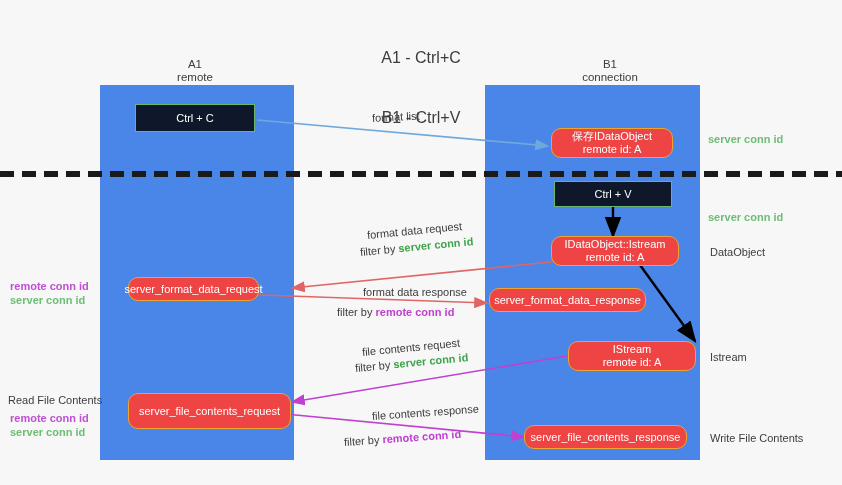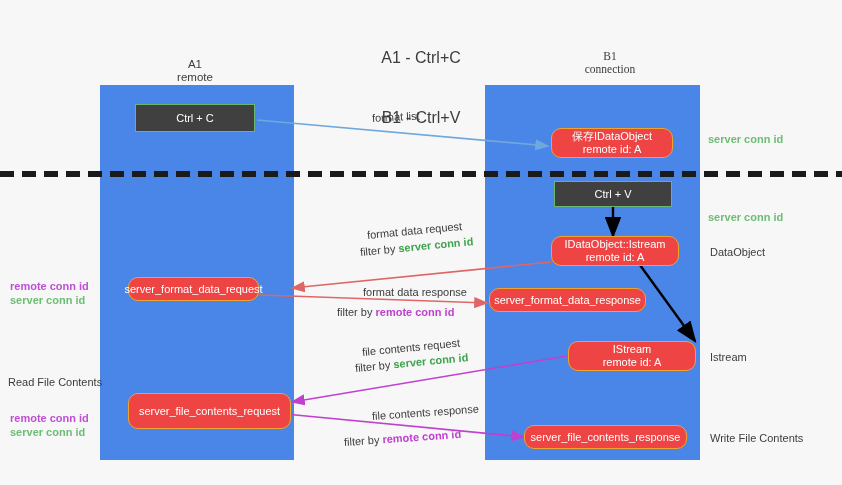--- a/index.html
+++ b/index.html
@@ -43,21 +43,21 @@
     display:flex;
     flex-direction:column;
     align-items:center;
     justify-content:center;
     color:#ffffff;
     font-size:11px;
     line-height:13px;
     text-align:center;
     border:1px solid rgba(0,0,0,.10);
   }
-  .box.green{background:#404040;border-color:#6ab870;}
+  .box.green{background:#0f172a;border-color:#6ab870;}
   .box.orange{background:#ef4444;border-color:#f0a42f;border-radius:10px;}
   .box .l2{font-size:11px;}
 
   
   .lbl{
     font-size:11px;
     line-height:14px;
     color:#3c3c3c;
     white-space:nowrap;
   }
@@ -86,21 +86,21 @@
 
   <div class="abs title">
     <div>A1 - Ctrl+C</div>
     <div>B1 - Ctrl+V</div>
   </div>
 
   <div class="abs lane-head" style="left:130px;top:58px;width:130px;">
     <div>A1</div>
     <div>remote</div>
   </div>
-  <div class="abs lane-head" style="left:540px;top:50px;width:140px;font-family:Liberation Serif, serif;">
+  <div class="abs lane-head" style="left:540px;top:58px;width:140px;">
     <div>B1</div>
     <div>connection</div>
   </div>
 
   <div class="abs lane" style="left:100px;top:85px;width:194px;height:375px;"></div>
   <div class="abs lane" style="left:485px;top:85px;width:215px;height:375px;"></div>
 
   <svg class="arrows">
     <defs>
       <marker id="ah-blue" markerWidth="9" markerHeight="7" refX="8" refY="3.5" orient="auto">
@@ -208,21 +208,21 @@
     <span class="n">Istream</span>
   </div>
   <div class="abs side-lbl" style="left:710px;top:431px;">
     <span class="n">Write File Contents</span>
   </div>
 
   <div class="abs side-lbl" style="left:10px;top:279px;">
     <div class="m">remote conn id</div>
     <div class="g">server conn id</div>
   </div>
-  <div class="abs side-lbl" style="left:8px;top:375px;">
+  <div class="abs side-lbl" style="left:8px;top:393px;">
     <span class="n">Read File Contents</span>
   </div>
   <div class="abs side-lbl" style="left:10px;top:411px;">
     <div class="m">remote conn id</div>
     <div class="g">server conn id</div>
   </div>
 
 </div>
 
 </body></html>

